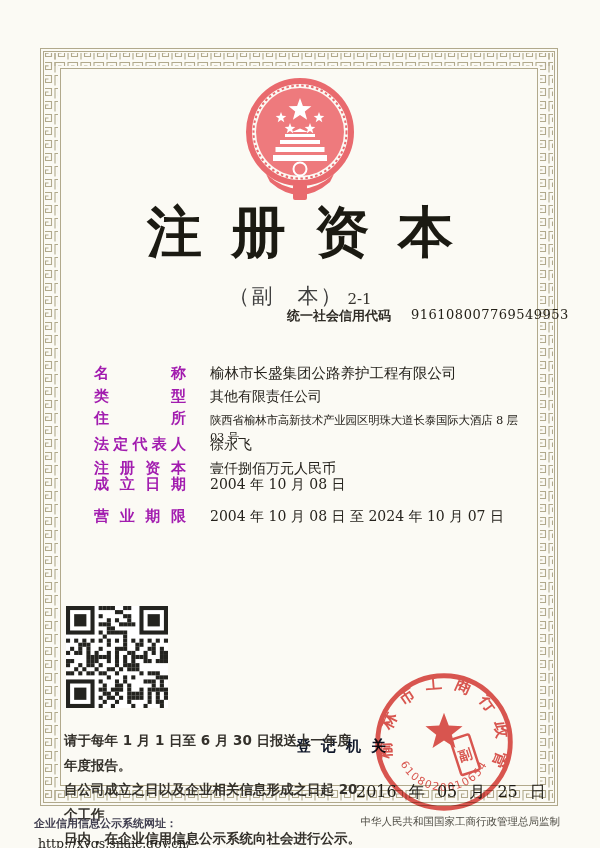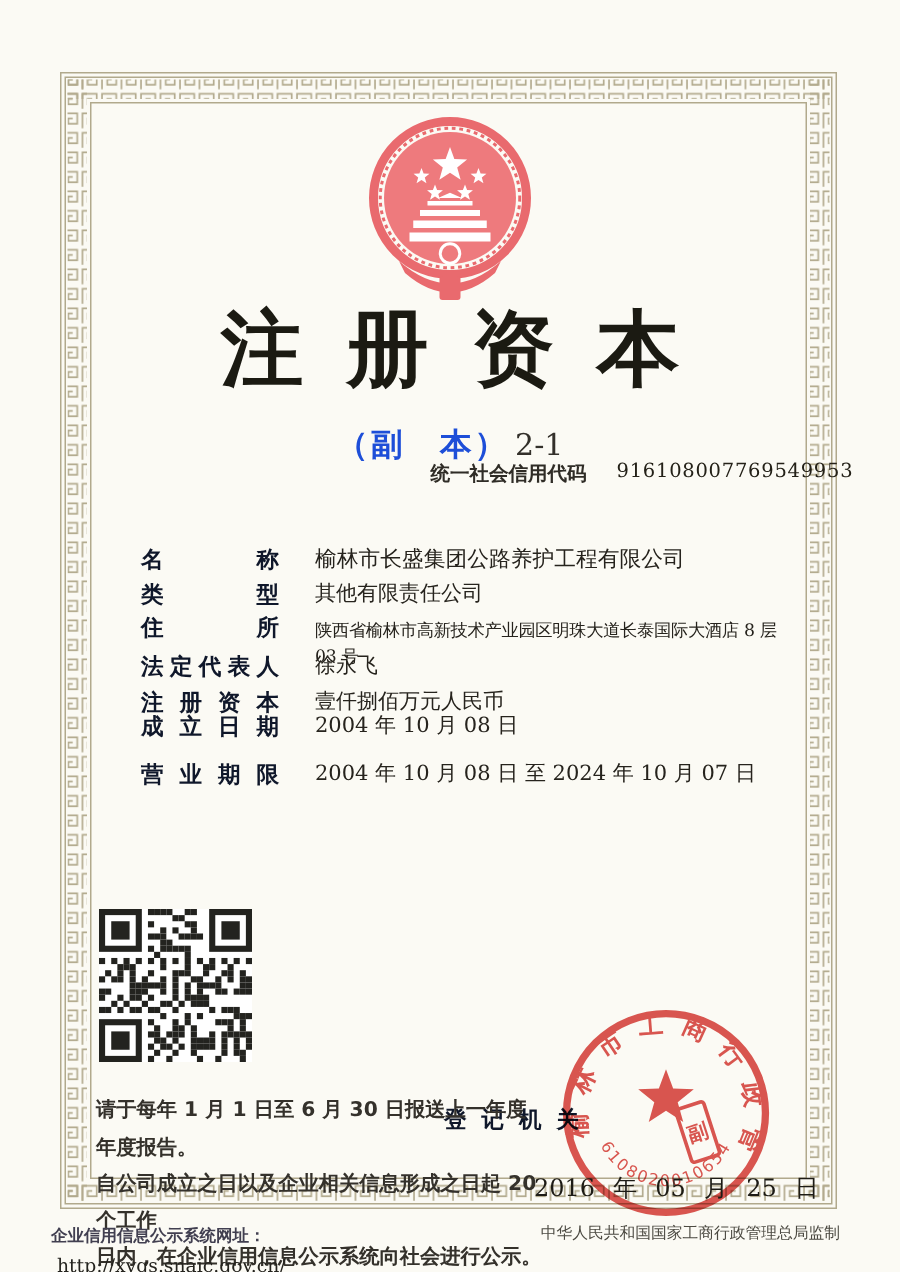--- a/index.html
+++ b/index.html
@@ -21,31 +21,31 @@
     left:0; right:0; top:196px; text-align:center;
     font-size:55px; font-weight:800; color:var(--c-ink,#1b1a12);
     letter-spacing:0.52em; text-indent:0.52em;
     font-family:"DejaVu Sans", sans-serif;
   }
 
   .subtitle-row {
     left:0; right:0; top:282px; display:flex; justify-content:center;
     align-items:flex-end; gap:4px;
   }
-  .subtitle { font-size:21px; font-weight:700; color:#1d4ed8; letter-spacing:2px; }
-  .copy-no  { font-size:20px; color:#33302a; padding-bottom:2px; font-family:"DejaVu Serif", serif; }
+  .subtitle { font-size:21px; font-weight:400; color:#404040; letter-spacing:2px; }
+  .copy-no  { font-size:15px; color:#33302a; padding-bottom:2px; font-family:"DejaVu Serif", serif; }
 
   .credit-row { left:287px; top:307px; font-size:13px; display:flex; gap:20px; }
   .credit-label { color:#2f2c26; font-weight:600; }
   .credit-code  { font-family:"DejaVu Serif", serif; letter-spacing:0.5px; color:#242118; }
 
   
   .field-row { left:94px; width:438px; display:flex; align-items:flex-start; }
   .flabel {
-    width:92px; flex:0 0 92px; font-size:15px; font-weight:700; color:#0f172a;
+    width:92px; flex:0 0 92px; font-size:15px; font-weight:700; color:#a21caf;
     text-align:justify; text-align-last:justify; line-height:17px;
   }
   .fvalue {
     flex:1; padding-left:24px; font-size:14px; color:#26231d;
     font-family:"DejaVu Serif", serif; line-height:17px;
   }
   .fvalue.name  { font-size:14.5px; }
   .fvalue.small { font-size:11.5px; padding-top:2px; letter-spacing:-0.2px; }
   .fvalue.scope { font-size:13.2px; line-height:21px; }
 

